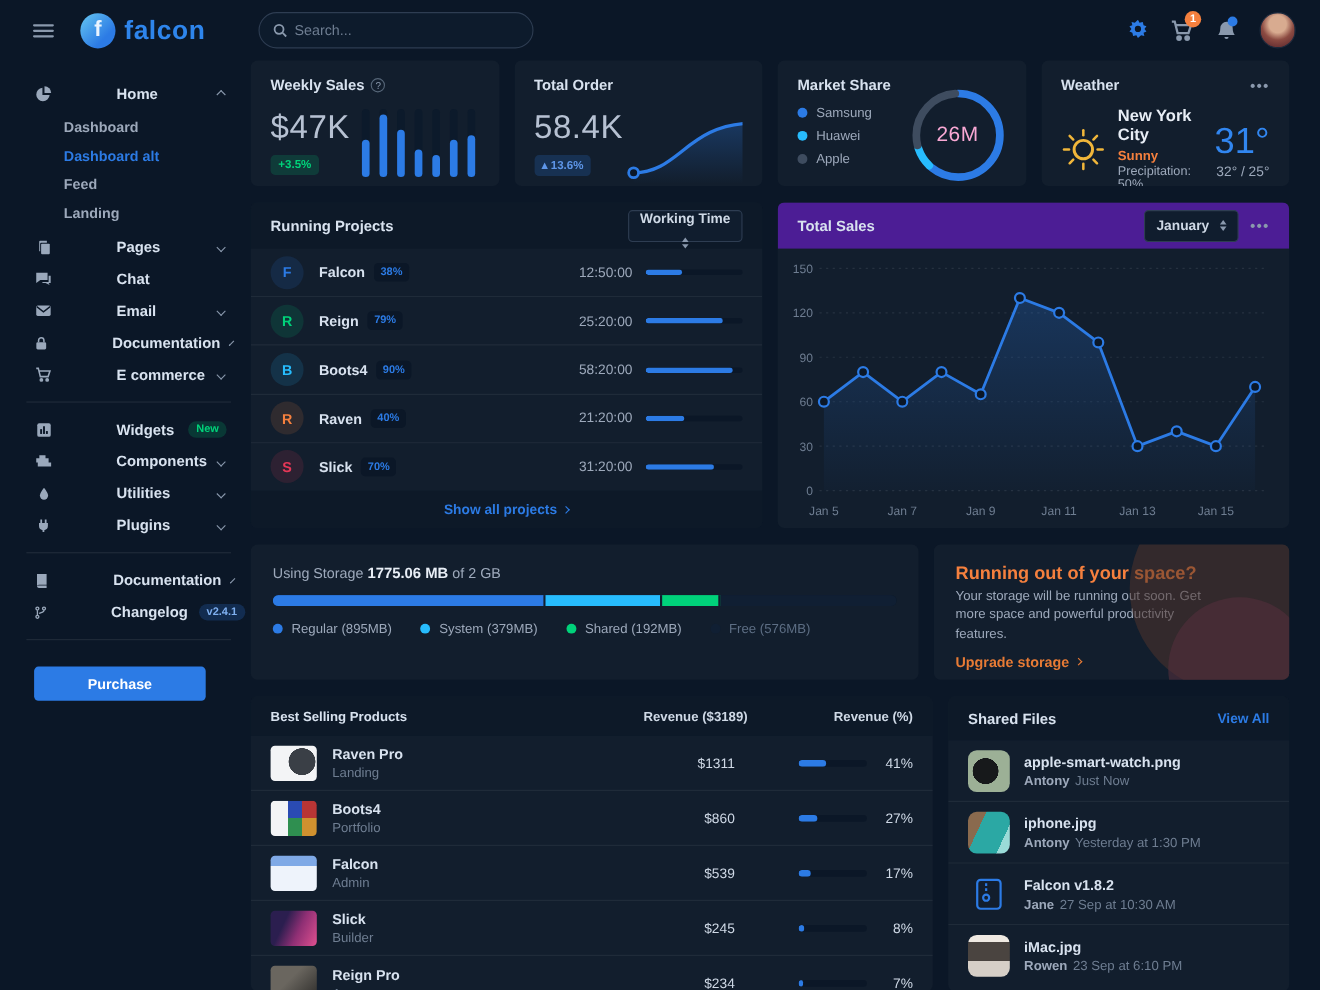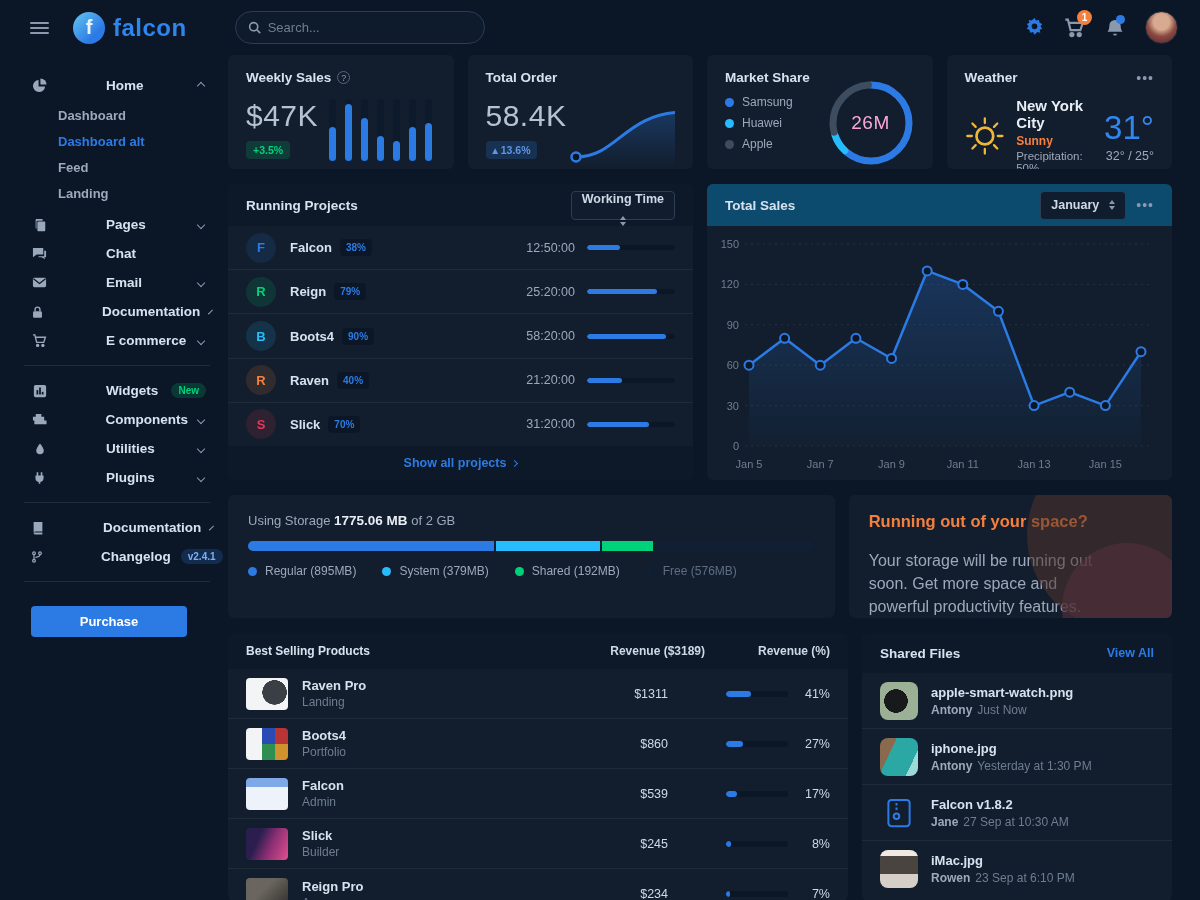--- a/index.html
+++ b/index.html
@@ -98,31 +98,31 @@
   
   .storage-card { flex:2; height:123px; padding:18px 20px; }
   .storage-title { font-size:13px; color:#9da9bb; }
   .storage-title b { color:#e8eef6; font-size:13.5px; }
   .storage-bar { margin-top:13px; height:10px; border-radius:5px; overflow:hidden; display:flex; background:#0c1a2b; }
   .storage-bar div { height:100%; border-right:2px solid #121e2d; }
   .storage-legend { display:flex; gap:26px; margin-top:13px; }
 
   .promo-card { flex:1; height:123px; padding:17px 20px; }
   .promo-title { color:#f5803e; font-size:16.5px; font-weight:bold; }
-  .promo-body { font-size:16px; color:#9da9bb; line-height:1.45; margin-top:18px; width:82%; }
+  .promo-body { font-size:12px; color:#9da9bb; line-height:1.45; margin-top:2px; width:82%; }
   .promo-link { color:#e87b35; font-size:13px; font-weight:bold; margin-top:9px; display:flex; align-items:center; gap:6px; cursor:pointer; }
   .chev-orange { width:5px; height:5px; border-right:1.5px solid #e87b35; border-bottom:1.5px solid #e87b35; transform:rotate(-45deg); }
   .blob1 { position:absolute; right:-45px; top:-55px; width:190px; height:190px; border-radius:50%; background:#4e332c; opacity:.55; }
   .blob2 { position:absolute; right:-20px; bottom:-55px; width:130px; height:130px; border-radius:50%; background:#542e3c; opacity:.6; }
 
   
   .products-card { flex:2; height:268px; }
   .pt-header { background:#0d1928; height:36px; display:flex; align-items:center; padding:0 18px; }
   .pt-h1 { flex:1; font-size:12px; font-weight:bold; }
-  .pt-h2 { width:120px; text-align:right; font-size:12px; font-weight:bold; color:#cfd9e6; }
+  .pt-h2 { width:120px; text-align:left; font-size:12px; font-weight:bold; color:#cfd9e6; }
   .pt-h3 { width:125px; text-align:right; font-size:12px; font-weight:bold; color:#cfd9e6; }
   .pt-row { height:50px; display:flex; align-items:center; padding:0 18px; border-bottom:1px solid rgba(255,255,255,.06); }
   .pthumb { width:42px; height:32px; border-radius:4px; margin-right:14px; flex:none; }
   .pt-info { flex:1; }
   .pt-name { font-size:13px; font-weight:bold; color:#d8e2ef; }
   .pt-cat { font-size:12px; color:#6e7d91; margin-top:2px; }
   .pt-rev { width:70px; text-align:right; font-size:12.5px; color:#cfd9e6; }
   .pt-barwrap { width:120px; display:flex; justify-content:flex-end; }
   .pt-bar { width:62px; height:6px; background:#0b1727; border-radius:3px; overflow:hidden; }
   .pt-bar .fill { height:100%; background:#2c7be5; border-radius:3px; }
@@ -524,21 +524,21 @@
             </div>
         </div>
       </div>
       <div class="panel-footer">
         <span>Show all projects</span>
           <span class="chev-link"></span>
       </div>
     </div>
 
     <div class="card sales-card">
-      <div class="panel-header" style="background:#0c4a6e;">
+      <div class="panel-header" style="background:#4c1d95;">
         <span class="card-title">Total Sales</span>
         <div class="select-box" style="margin-left:auto;">
           <span>January</span>
           <span class="updown">
               <i class="u"></i>
               <i class="d"></i>
             </span>
         </div>
         <span class="dots-menu">•••</span>
       </div>

